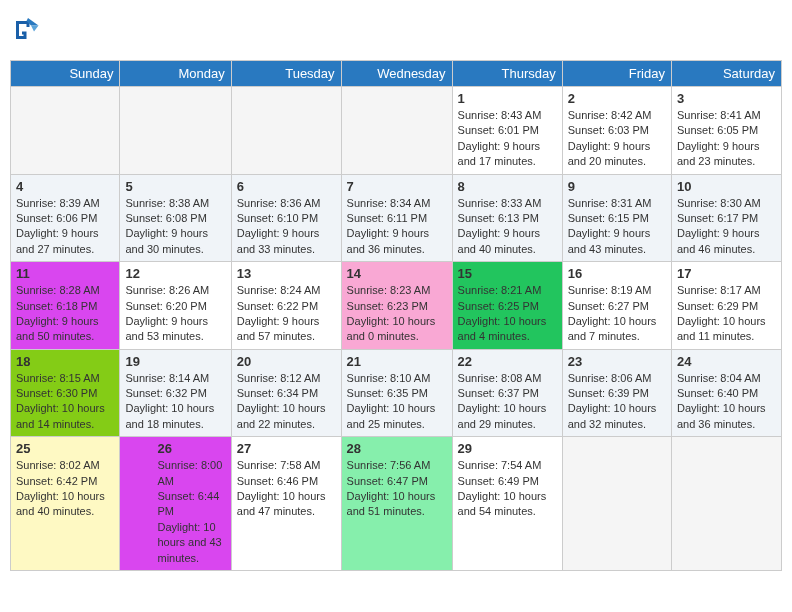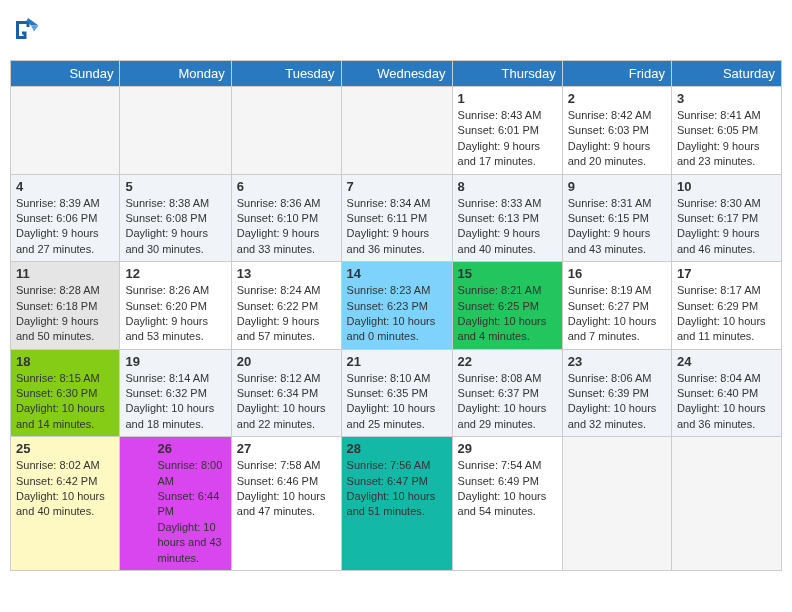--- a/index.html
+++ b/index.html
@@ -171,33 +171,33 @@
         <td style="background: rgb(240, 244, 248);">
           <span class="day-number">9</span>
           <div class="day-info">Sunrise: 8:31 AM<br>Sunset: 6:15 PM<br>Daylight: 9 hours and 43 minutes.</div>
         </td>
         <td style="background: rgb(240, 244, 248);">
           <span class="day-number">10</span>
           <div class="day-info">Sunrise: 8:30 AM<br>Sunset: 6:17 PM<br>Daylight: 9 hours and 46 minutes.</div>
         </td>
       </tr>
       <tr style="background: rgb(255, 255, 255);">
-        <td style="background: #e5e5e5;">
+        <td style="background: #d946ef;">
           <span class="day-number">11</span>
           <div class="day-info">Sunrise: 8:28 AM<br>Sunset: 6:18 PM<br>Daylight: 9 hours and 50 minutes.</div>
         </td>
         <td style="background: rgb(255, 255, 255);">
           <span class="day-number">12</span>
           <div class="day-info">Sunrise: 8:26 AM<br>Sunset: 6:20 PM<br>Daylight: 9 hours and 53 minutes.</div>
         </td>
         <td style="background: rgb(255, 255, 255);">
           <span class="day-number">13</span>
           <div class="day-info">Sunrise: 8:24 AM<br>Sunset: 6:22 PM<br>Daylight: 9 hours and 57 minutes.</div>
         </td>
-        <td style="background: #7dd3fc;">
+        <td style="background: #f9a8d4;">
           <span class="day-number">14</span>
           <div class="day-info">Sunrise: 8:23 AM<br>Sunset: 6:23 PM<br>Daylight: 10 hours and 0 minutes.</div>
         </td>
         <td style="background: #22c55e;">
           <span class="day-number">15</span>
           <div class="day-info">Sunrise: 8:21 AM<br>Sunset: 6:25 PM<br>Daylight: 10 hours and 4 minutes.</div>
         </td>
         <td style="background: rgb(255, 255, 255);">
           <span class="day-number">16</span>
           <div class="day-info">Sunrise: 8:19 AM<br>Sunset: 6:27 PM<br>Daylight: 10 hours and 7 minutes.</div>
@@ -243,21 +243,21 @@
           <div class="day-info">Sunrise: 8:02 AM<br>Sunset: 6:42 PM<br>Daylight: 10 hours and 40 minutes.</div>
         </td>
         <td style="background: #d946ef; padding-left: 37px;">
           <span class="day-number">26</span>
           <div class="day-info">Sunrise: 8:00 AM<br>Sunset: 6:44 PM<br>Daylight: 10 hours and 43 minutes.</div>
         </td>
         <td style="background: rgb(255, 255, 255);">
           <span class="day-number">27</span>
           <div class="day-info">Sunrise: 7:58 AM<br>Sunset: 6:46 PM<br>Daylight: 10 hours and 47 minutes.</div>
         </td>
-        <td style="background: #14b8a6;">
+        <td style="background: #86efac;">
           <span class="day-number">28</span>
           <div class="day-info">Sunrise: 7:56 AM<br>Sunset: 6:47 PM<br>Daylight: 10 hours and 51 minutes.</div>
         </td>
         <td style="background: rgb(255, 255, 255);">
           <span class="day-number">29</span>
           <div class="day-info">Sunrise: 7:54 AM<br>Sunset: 6:49 PM<br>Daylight: 10 hours and 54 minutes.</div>
         </td>
         <td class="empty"></td>
         <td class="empty"></td>
       </tr>

